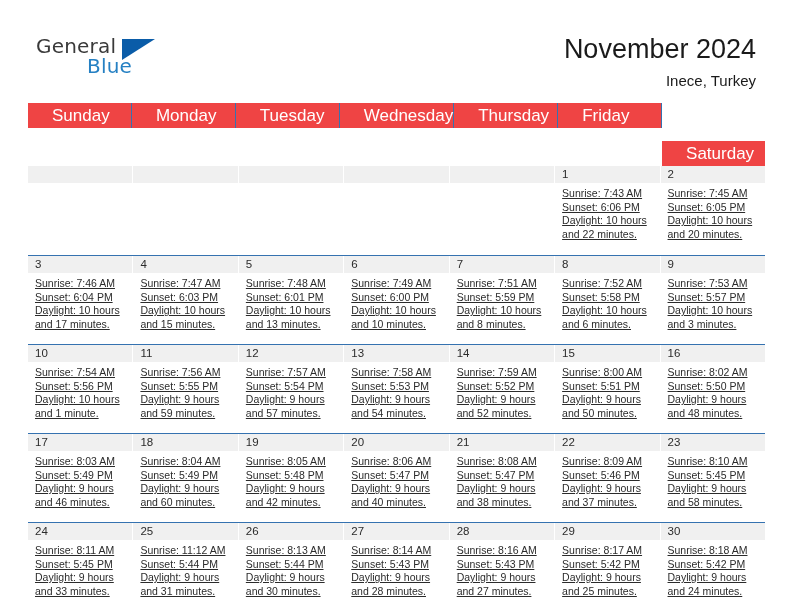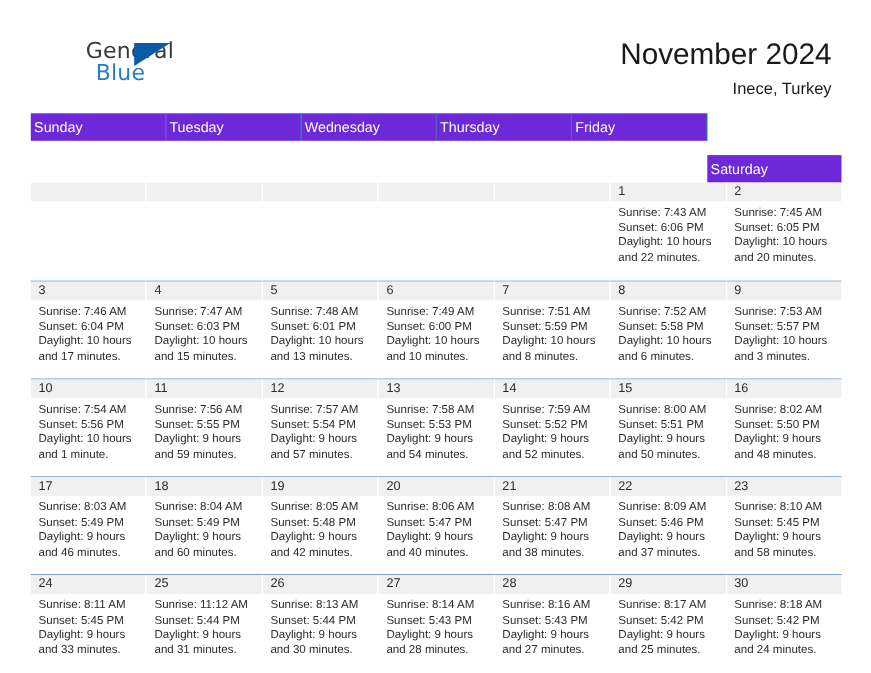--- a/index.html
+++ b/index.html
@@ -38,21 +38,20 @@
   }
   .logo-general {
     position: absolute;
     left: 0;
     top: 0;
     font-size: 20px;
     letter-spacing: 0.2px;
     color: #3a3a3a;
     font-family: "DejaVu Sans", sans-serif;
     font-weight: 400;
-    margin-left: 42px;
   }
   .logo-blue {
     position: absolute;
     left: 51px;
     top: 20px;
     font-size: 20px;
     letter-spacing: 0.2px;
     color: #2580c3;
     font-family: "DejaVu Sans", sans-serif;
     font-weight: 400;
@@ -94,25 +93,25 @@
     left: 28px;
     top: 103px;
     width: 737px;
   }
   .weekday-row {
     display: flex;
     background: #ffffff;
   }
   .weekday {
     flex: 1 1 0;
-    background: #6d28d9;
+    background: #ef4444;
     color: #ffffff;
-    font-size: 13px;
+    font-size: 17px;
     line-height: 13px;
-    padding: 6px 0 6px 3px;
+    padding: 6px 0 6px 24px;
     box-sizing: border-box;
     height: 25px;
     border-right: 1px solid #3572b0;
     white-space: nowrap;
   }
   .weekday:last-child { border-right: none; margin-top: 38px; }
 
   .week-row {
     display: flex;
     border-top: 1px solid #3572b0;
@@ -140,20 +139,21 @@
     line-height: 15px;
     color: #2b2b2b;
   }
   .day-cell.empty .day-number-band { color: transparent; }
 
   .day-info {
     padding: 4px 6px 0 7px;
     font-size: 10.5px;
     line-height: 13.5px;
     color: #2b2b2b;
+    text-decoration: underline;
   }
   .day-info div { white-space: nowrap; }
 </style>
 </head>
 <body>
 
 <div class="page">
 
   <div class="header">
     <div class="logo">
@@ -164,20 +164,21 @@
     <div class="title-block">
       <div class="month-title">November 2024</div>
       <div class="location">Inece, Turkey</div>
     </div>
   </div>
 
   <div class="calendar">
 
     <div class="weekday-row">
       <div class="weekday">Sunday</div>
+      <div class="weekday">Monday</div>
       <div class="weekday">Tuesday</div>
       <div class="weekday">Wednesday</div>
       <div class="weekday">Thursday</div>
       <div class="weekday">Friday</div>
       <div class="weekday">Saturday</div>
     </div>
 
     <div class="week-row first">
       <div class="day-cell empty">
         <div class="day-number-band"></div>

